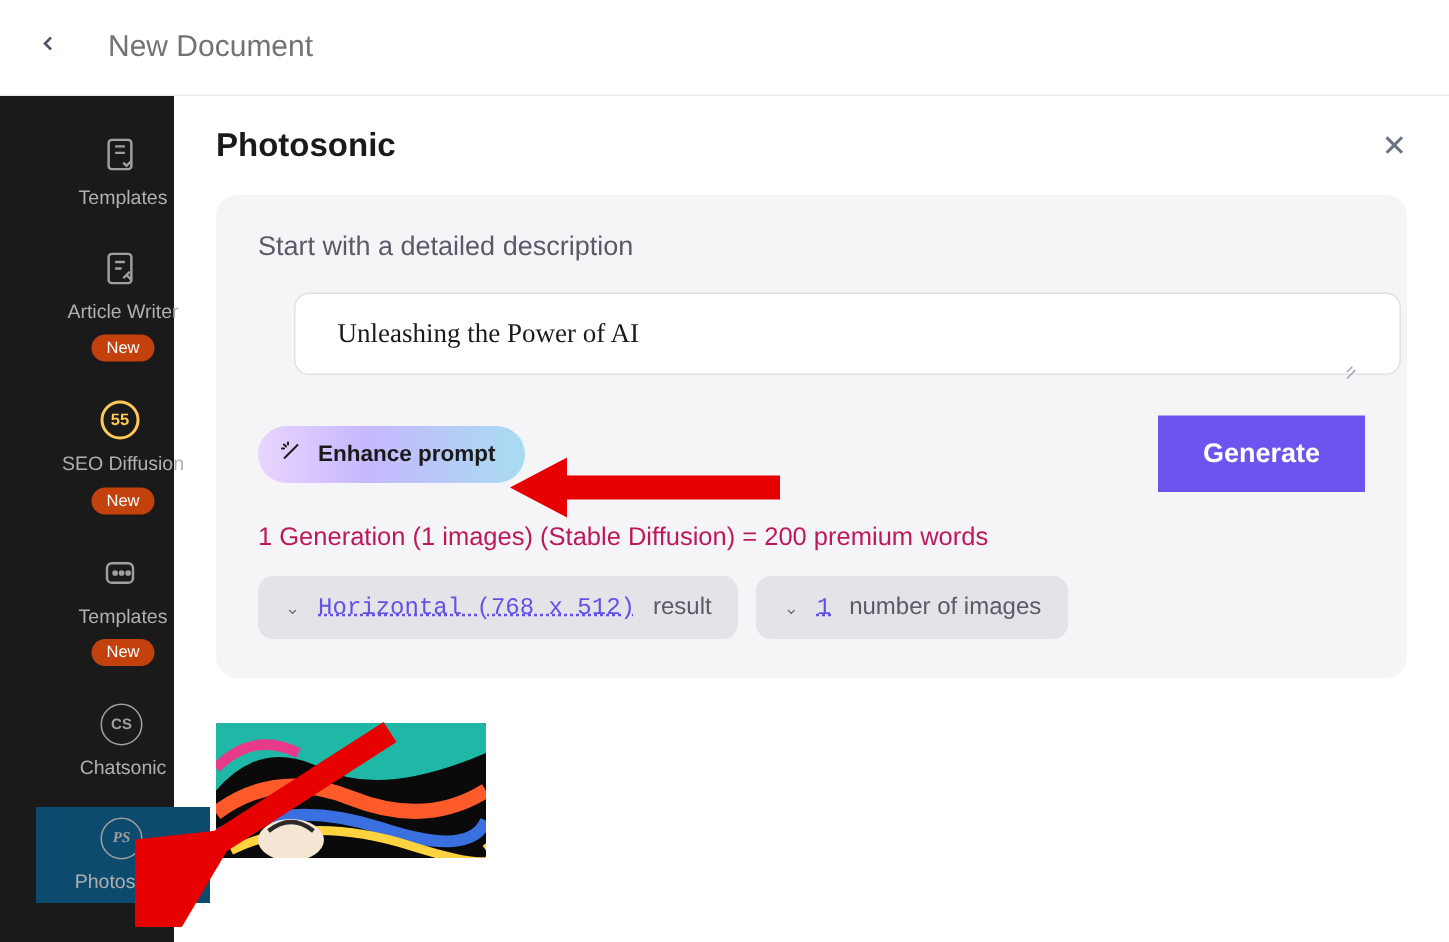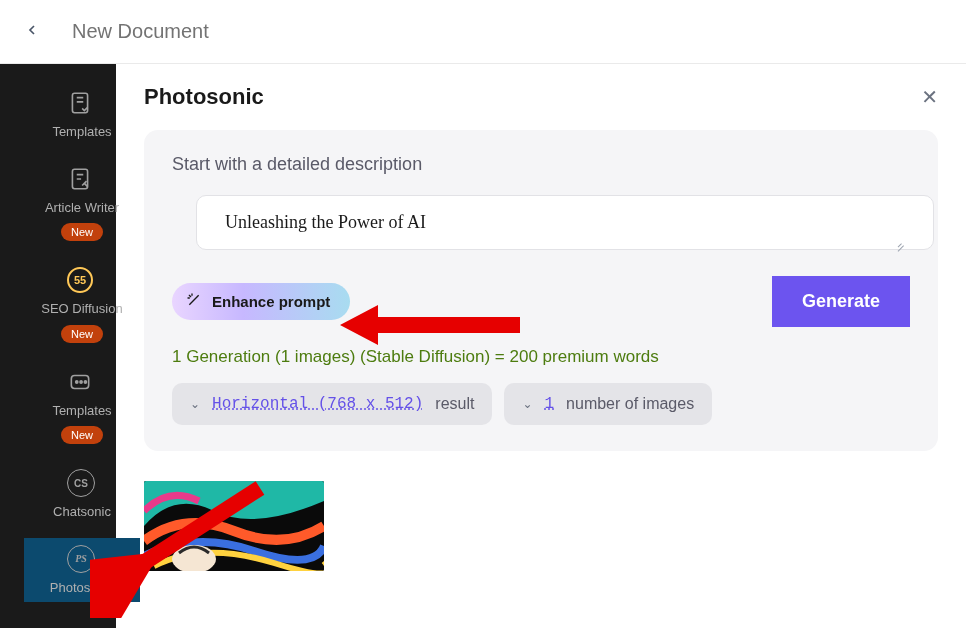--- a/index.html
+++ b/index.html
@@ -198,21 +198,21 @@
       background: #6c54ef;
       color: #fff;
       border: none;
       padding: 15px 30px;
       border-radius: 0;
       font-size: 18px;
       font-weight: 600;
       cursor: pointer;
     }
     .info-line {
-      color: #4d7c0f;
+      color: #be185d;
       font-size: 17px;
       margin-bottom: 16px;
     }
     .options-row {
       display: flex;
       gap: 12px;
     }
     .option-pill {
       background: #e4e4e8;
       border-radius: 10px;

